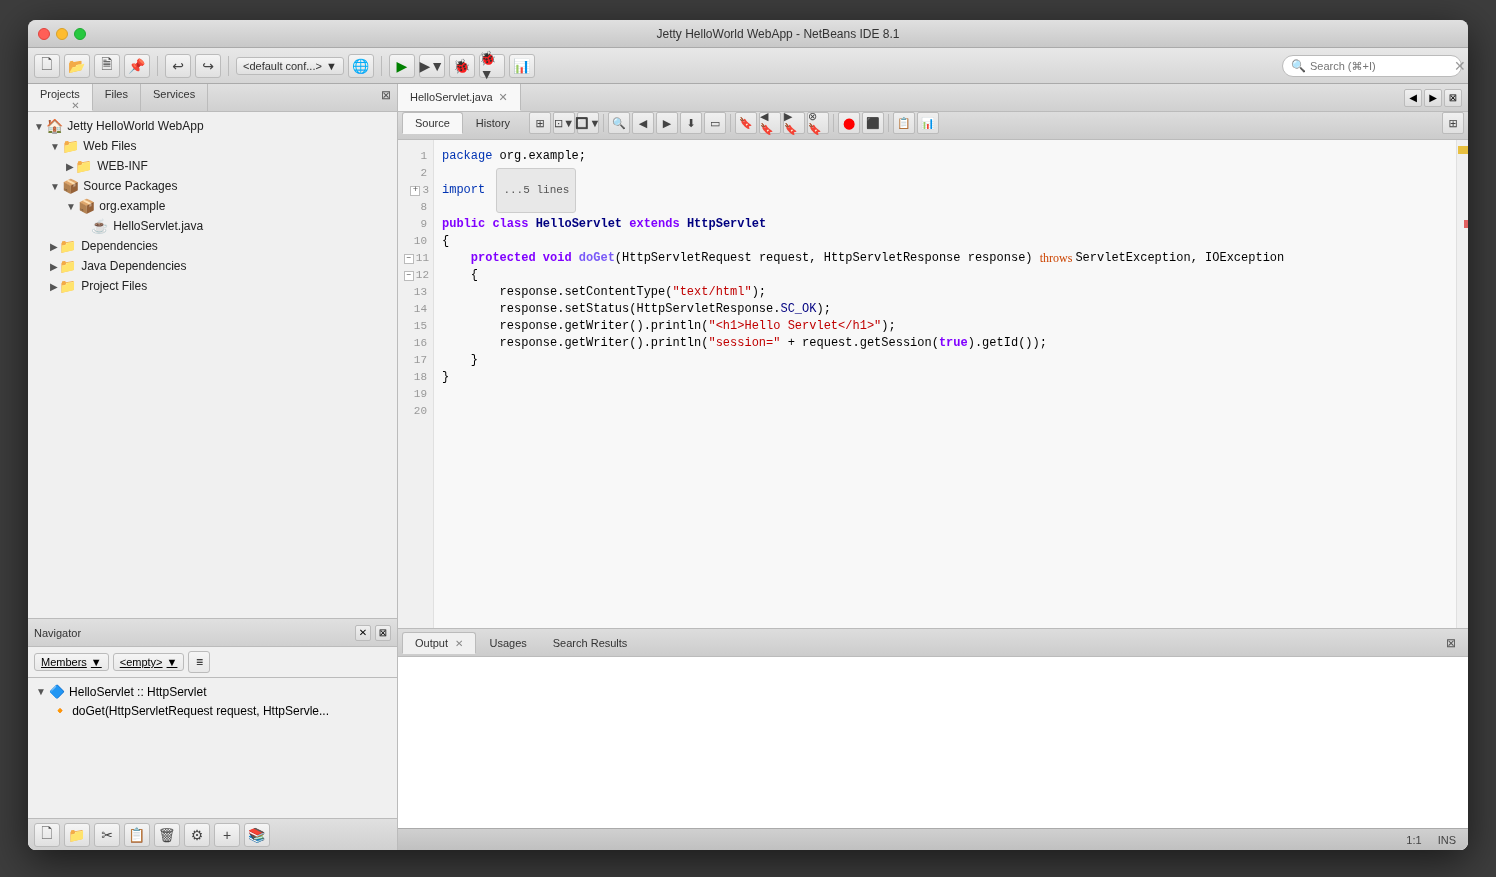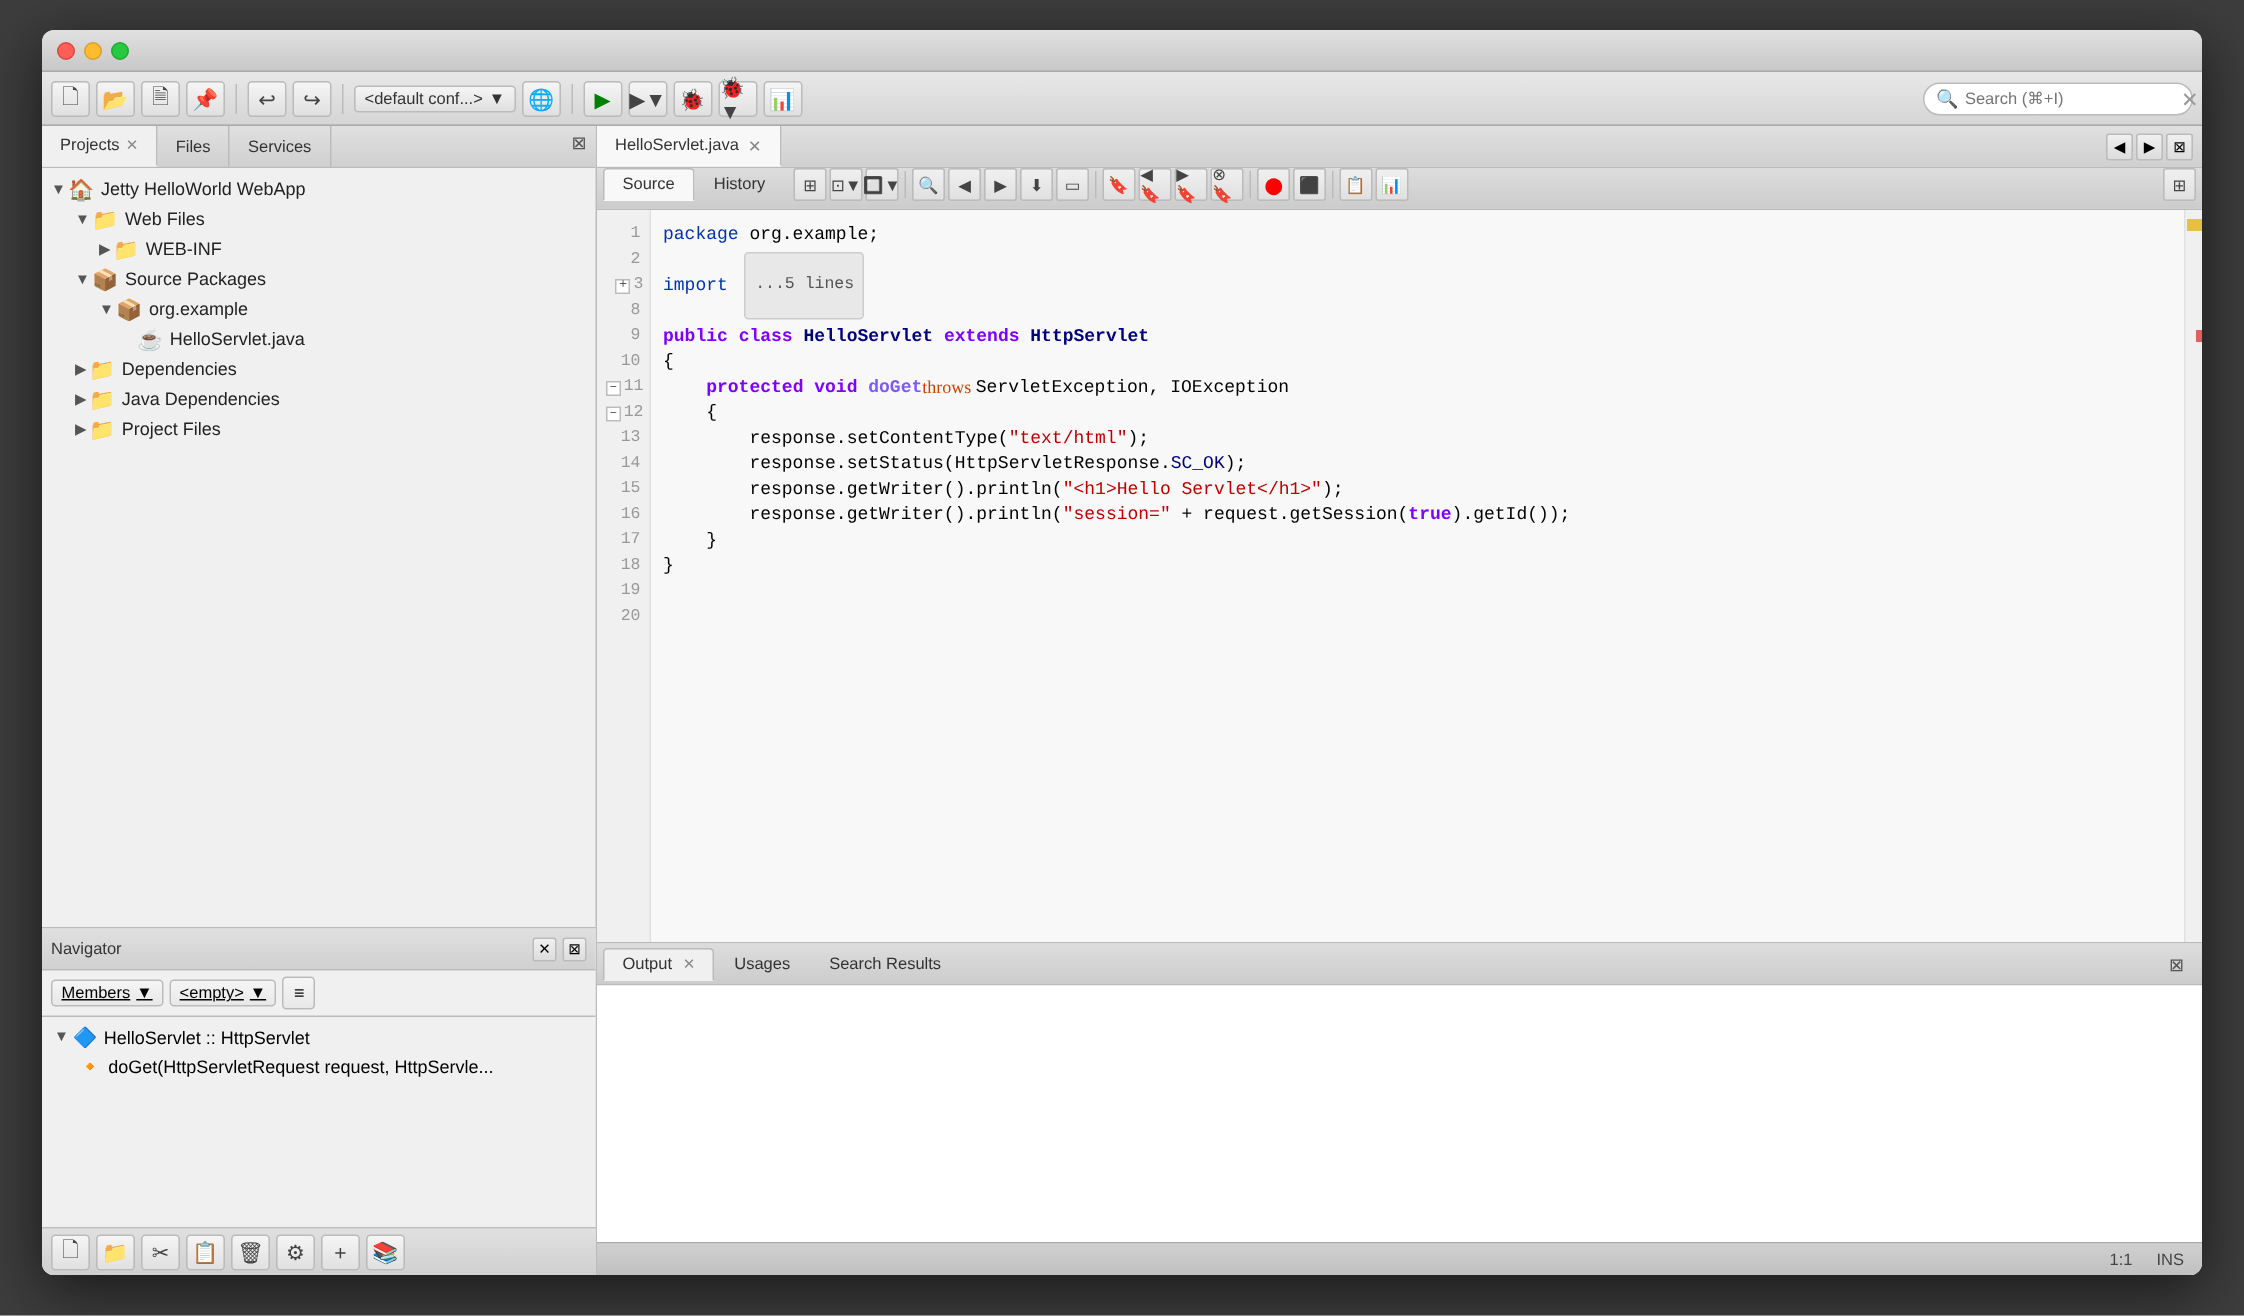--- a/index.html
+++ b/index.html
@@ -146,21 +146,22 @@
       border-bottom: 1px solid #bbb;
       height: 28px;
     }
     .sidebar-tab {
       padding: 4px 12px;
       font-size: 11px;
       cursor: pointer;
       color: #333;
       border-right: 1px solid #bbb;
       display: flex;
-      align-items: center;
+      align-items: flex-end;
+      flex-direction: column;
     }
     .sidebar-tab.active {
       background: #f0f0f0;
       border-bottom: 1px solid #f0f0f0;
     }
     .sidebar-tab-close {
       margin-left: 4px;
       font-size: 10px;
       color: #888;
     }
@@ -537,20 +538,21 @@
 <body>
 
 <div class="window">
 
   <div class="titlebar">
     <div class="traffic-lights">
       <div class="tl tl-close"></div>
       <div class="tl tl-min"></div>
       <div class="tl tl-max"></div>
     </div>
+    <div class="titlebar-title">Jetty HelloWorld WebApp - NetBeans IDE 8.1</div>
   </div>
 
   <div class="main-toolbar">
     <div class="toolbar-btn" title="New Project">🗋</div>
     <div class="toolbar-btn" title="Open Project">📂</div>
     <div class="toolbar-btn">🗎</div>
     <div class="toolbar-btn">📌</div>
     <div class="toolbar-separator"></div>
     <div class="toolbar-btn">↩</div>
     <div class="toolbar-btn">↪</div>
@@ -788,21 +790,21 @@
             <span class="kw2">import </span><span class="collapsed-lines">...5 lines</span>
           </div>
           <div class="code-line">&nbsp;</div>
           <div class="code-line">
             <span class="kw">public </span><span class="kw">class </span><span class="cls">HelloServlet </span><span class="kw">extends </span><span class="cls">HttpServlet</span>
           </div>
           <div class="code-line">
             <span class="normal">{</span>
           </div>
           <div class="code-line">
-            <span class="normal">&nbsp;&nbsp;&nbsp;&nbsp;</span><span class="kw">protected </span><span class="kw">void </span><span class="method">doGet</span><span class="throws">throws </span><span class="normal">ServletException, IOException</span>
+            <span class="normal">&nbsp;&nbsp;&nbsp;&nbsp;</span><span class="kw">protected </span><span class="kw">void </span><span class="method">doGet</span><span class="normal">(HttpServletRequest request, HttpServletResponse response) </span><span class="throws">throws </span><span class="normal">ServletException, IOException</span>
           </div>
           <div class="code-line">
             <span class="normal">&nbsp;&nbsp;&nbsp;&nbsp;{</span>
           </div>
           <div class="code-line">
             <span class="normal">&nbsp;&nbsp;&nbsp;&nbsp;&nbsp;&nbsp;&nbsp;&nbsp;response.setContentType(</span><span class="str">"text/html"</span><span class="normal">);</span>
           </div>
           <div class="code-line">
             <span class="normal">&nbsp;&nbsp;&nbsp;&nbsp;&nbsp;&nbsp;&nbsp;&nbsp;response.setStatus(HttpServletResponse.</span><span class="type">SC_OK</span><span class="normal">);</span>
           </div>

